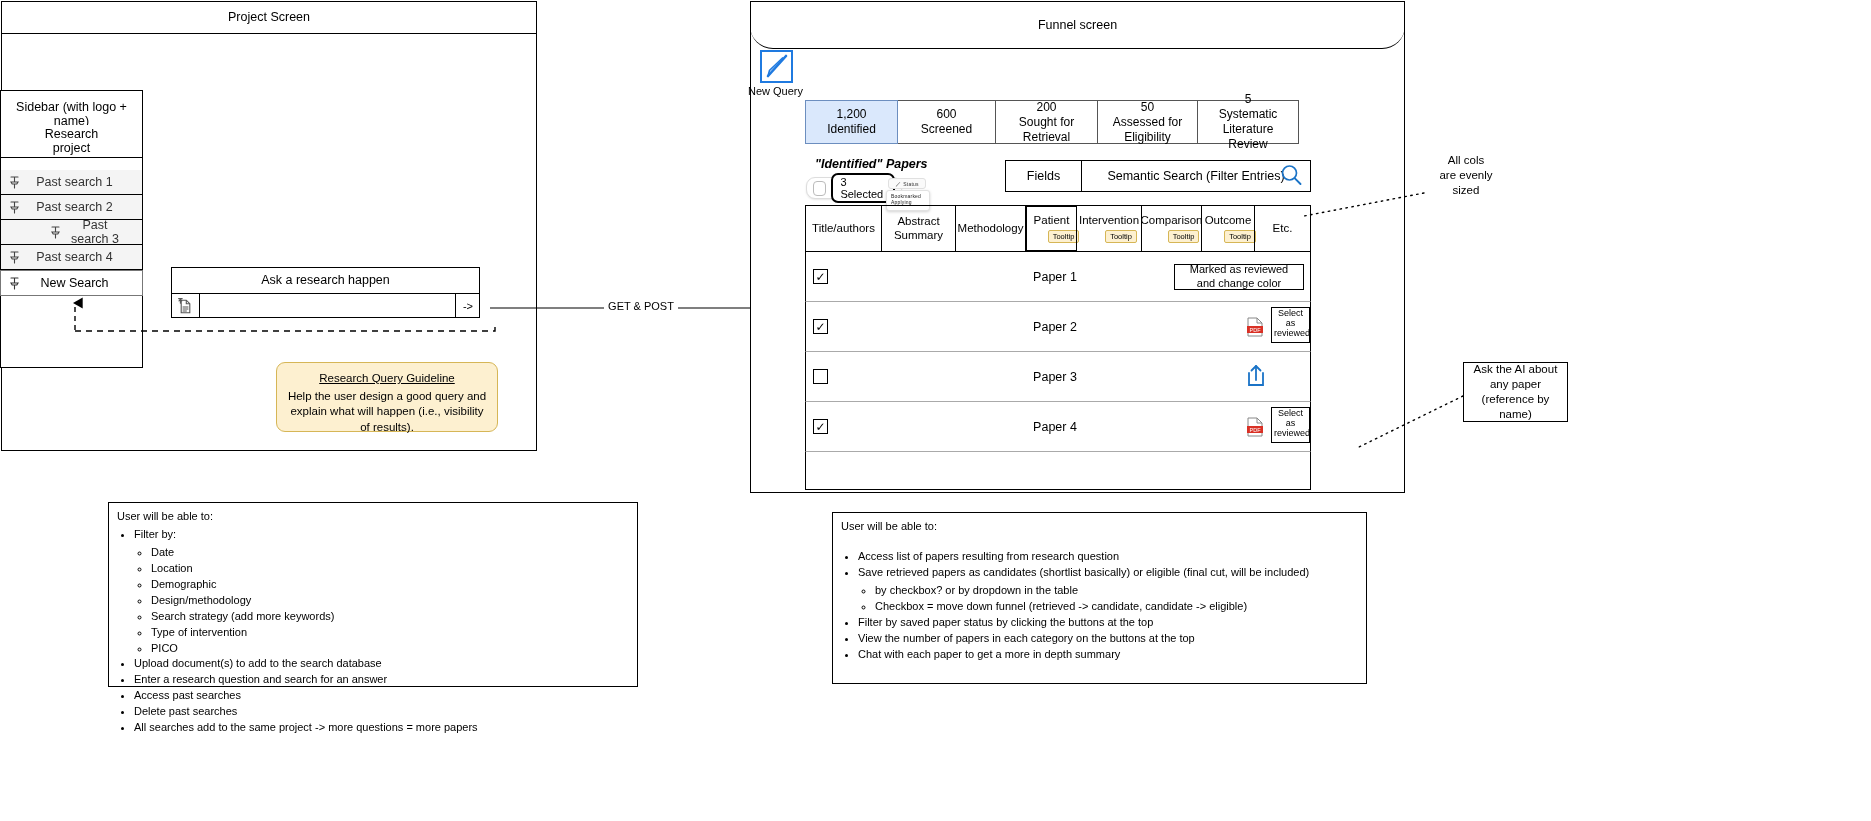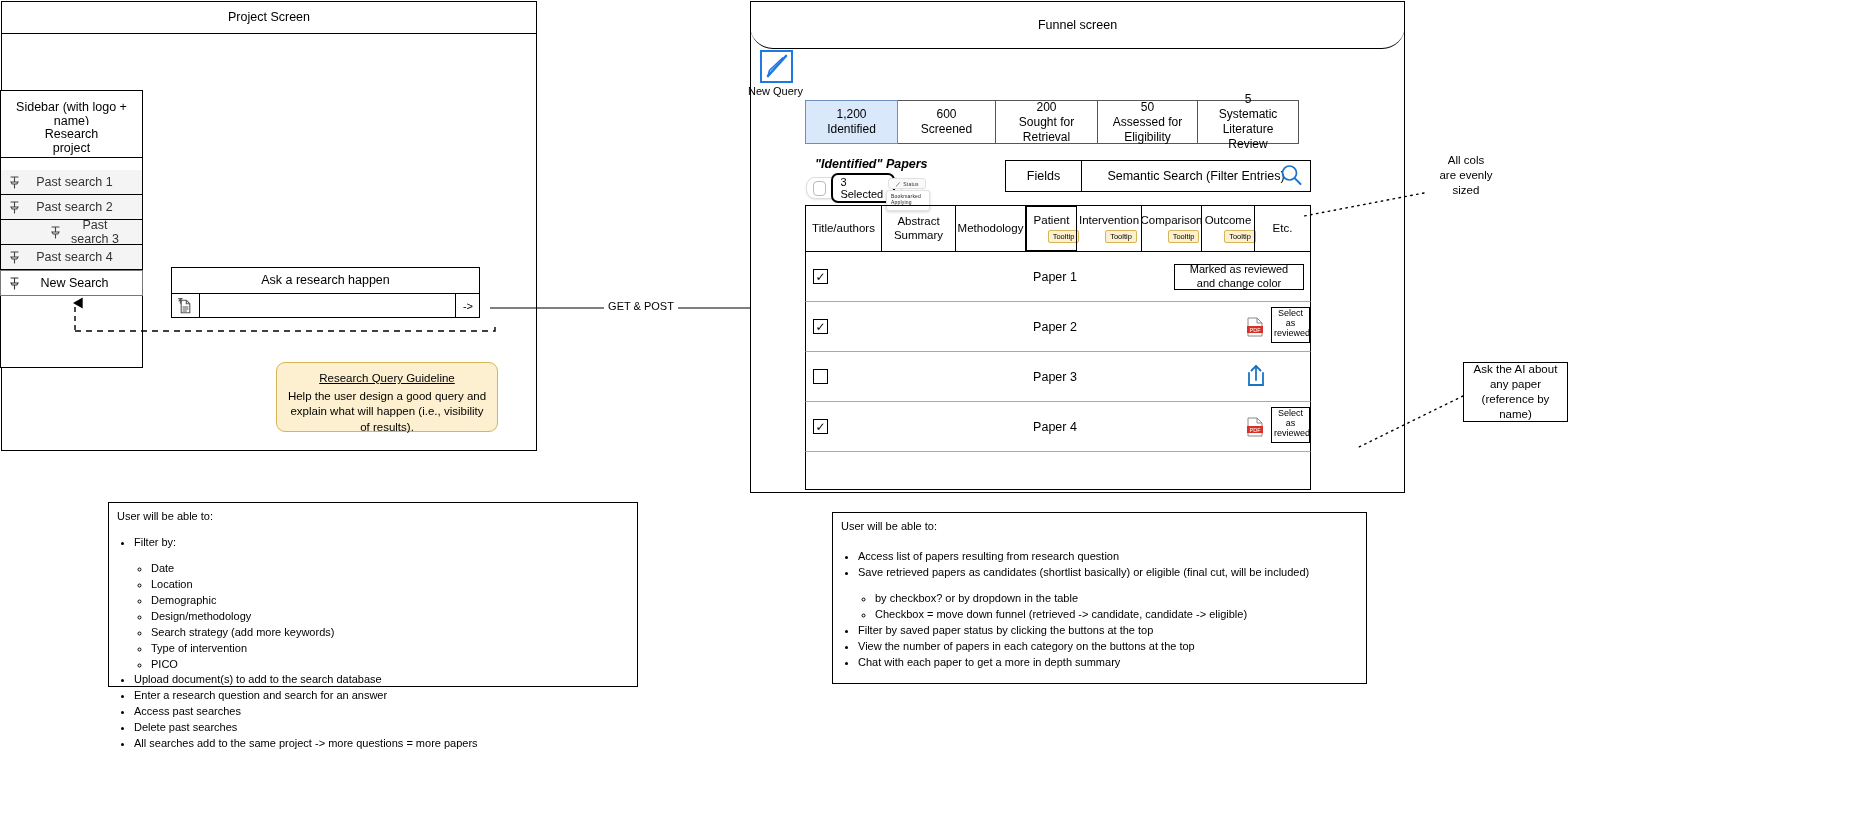--- a/index.html
+++ b/index.html
@@ -89,21 +89,21 @@
   }
   .row{border-left:1px solid #000;border-right:1px solid #000;border-bottom:1px solid #aaa;background:#fff;}
   .row-label{font-size:12.5px;}
   .cb{width:15px;height:15px;border:1px solid #000;background:#fff;display:flex;align-items:center;justify-content:center;font-size:12px;line-height:1;}
   .mark-box{border:1px solid #000;background:#fff;font-size:11px;line-height:1.25;text-align:center;}
   .sel-rev{border:1px solid #000;background:#fff;font-size:9px;line-height:1.1;text-align:center;padding:1px 2px;}
 
   
   .callout{font-size:11.5px;line-height:1.3;text-align:center;}
   .note-list{font-size:11px;line-height:1.45;}
-  .note-list ul{margin:10px 0 0 0;padding-left:17px;}
+  .note-list ul{margin:2px 0 0 0;padding-left:17px;}
   .note-list ul ul{list-style-type:circle;}
   .note-list li{margin:0;}
   .label-sm{font-size:11px;}
   .get-post{font-size:11px;background:#fff;padding:0 2px;}
   .dotted-lbl{font-size:11.5px;line-height:1.3;text-align:center;}
 </style>
 </head>
 <body>
 
 <div id="canvas">

